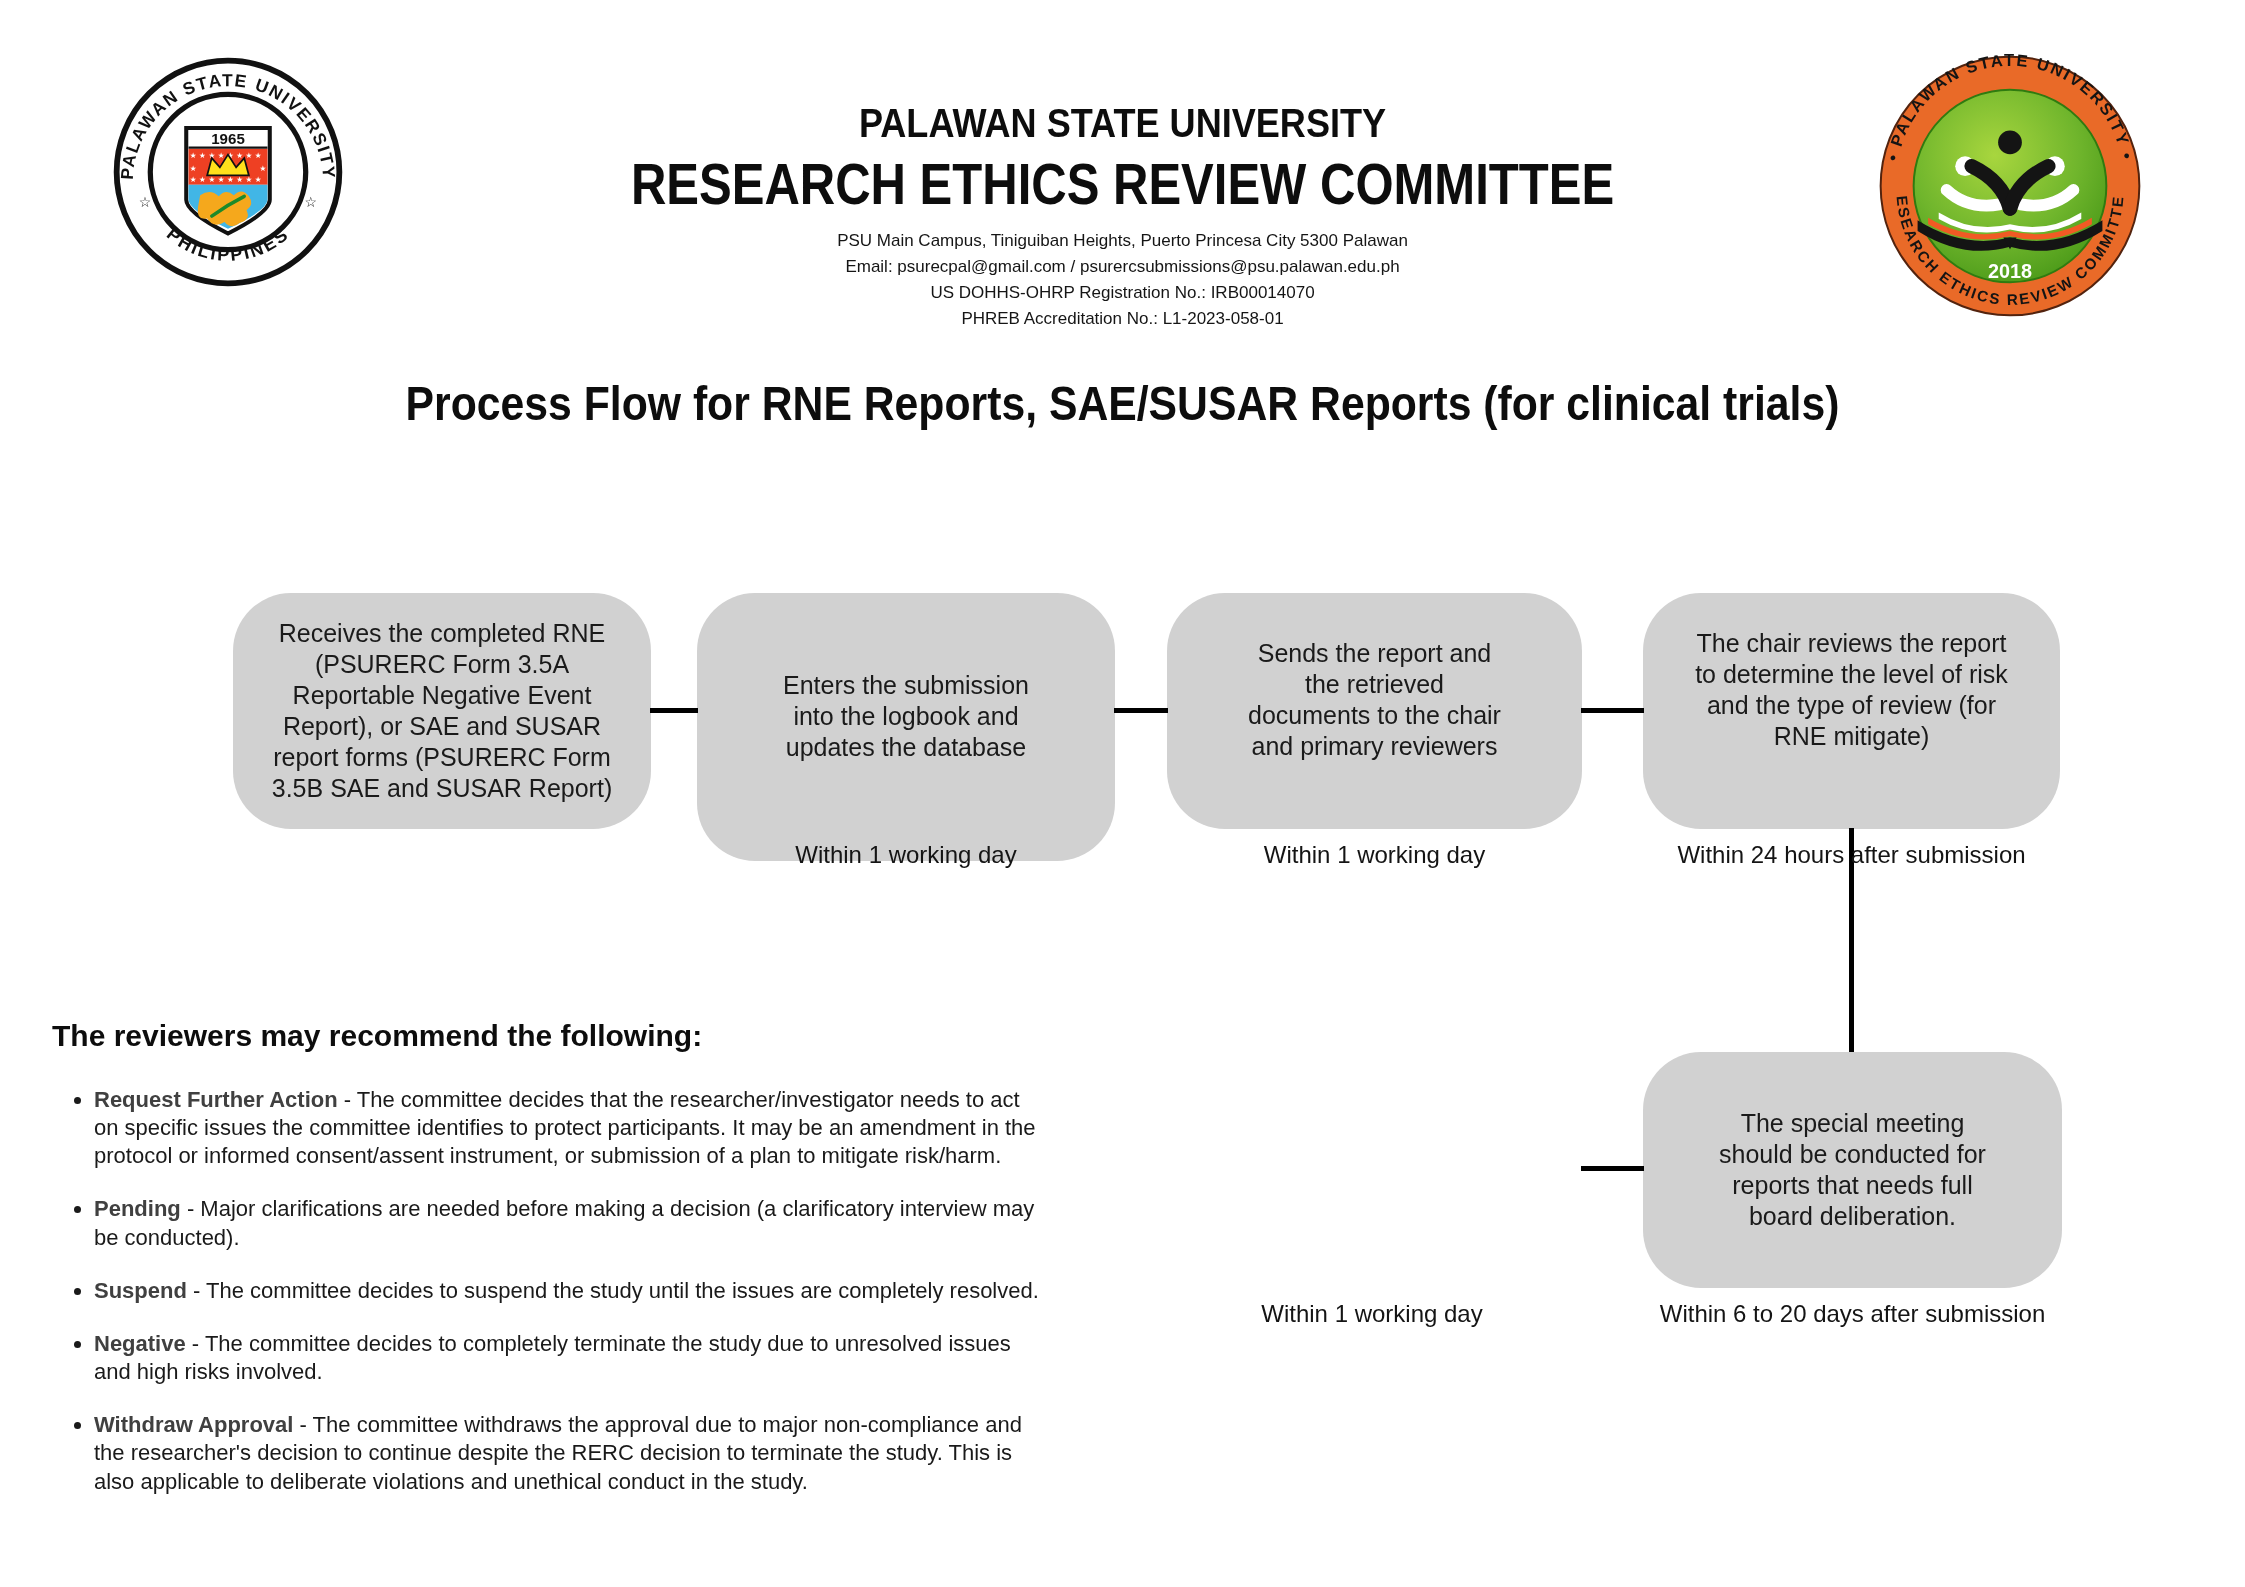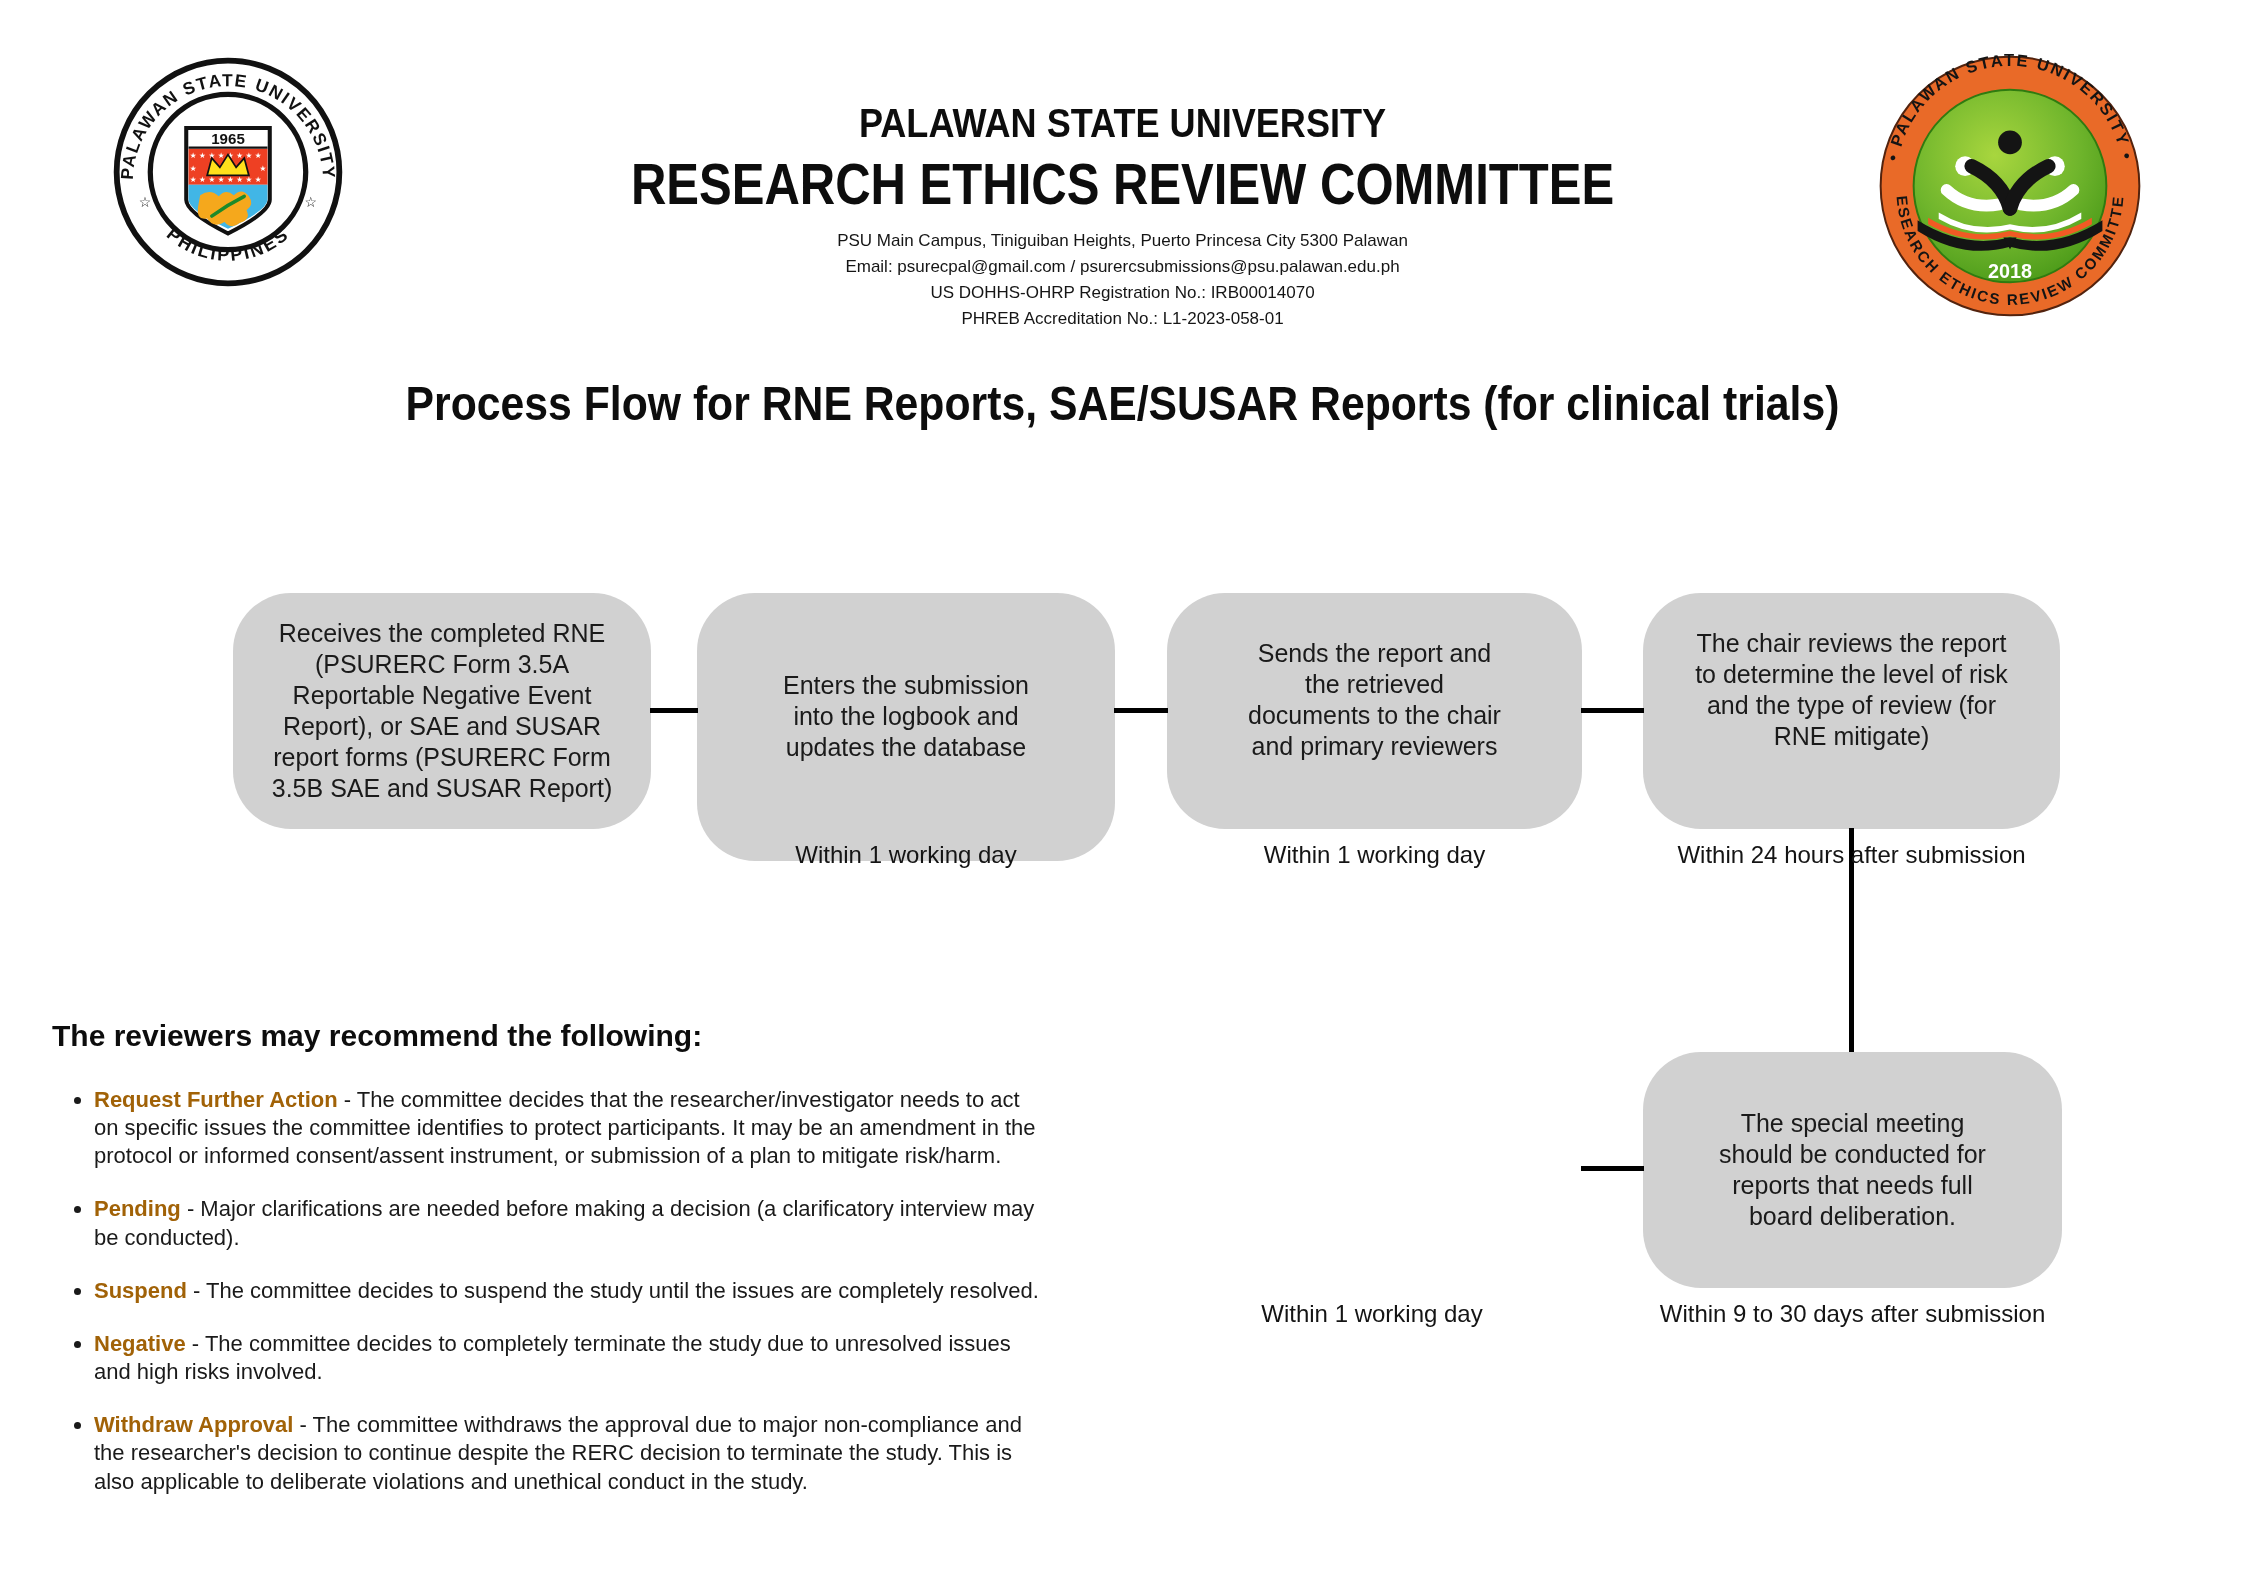--- a/index.html
+++ b/index.html
@@ -48,21 +48,21 @@
   .c5 { left:1162px; top:1300px; width:420px; }
   .c6 { left:1643px; top:1300px; width:419px; }
   
   .rec-heading { position:absolute; left:52px; top:1019px; font-size:30px; font-weight:bold; color:#0d0d0d; }
   .rec-list {
     position:absolute; left:66px; top:1086px; width:950px;
     font-size:22px; line-height:1.28; color:#1a1a1a;
     margin:0; padding-left:28px;
   }
   .rec-list li { margin-bottom:25px; }
-  .rec-term { font-weight:bold; color:#a16207; }
+  .rec-term { font-weight:bold; color:#404040; }
 </style>
 </head>
 <body>
 
 <div class="page">
 
   <svg class="seal" viewBox="0 0 200 200" aria-hidden="true">
     <circle cx="100" cy="100" r="96" fill="#ffffff" stroke="#111" stroke-width="5"></circle>
     <circle cx="100" cy="100" r="67" fill="#ffffff" stroke="#111" stroke-width="4.5"></circle>
     <defs>
@@ -200,21 +200,21 @@
   <div class="fbox b6">
     <span class="fbox-text">The special meeting
 should be conducted for
 reports that needs full
 board deliberation.</span>
   </div>
 
   <div class="hline l56"></div>
 
   <div class="caption c5">Within 1 working day</div>
-  <div class="caption c6">Within 9 to 30 days after submission</div>
+  <div class="caption c6">Within 6 to 20 days after submission</div>
 
   <div class="rec-heading">The reviewers may recommend the following:</div>
   <ul class="rec-list">
     <li><span class="rec-term">Request Further Action</span> <span>- The committee decides that the researcher/investigator needs to act on specific issues the committee identifies to protect participants. It may be an amendment in the protocol or informed consent/assent instrument, or submission of a plan to mitigate risk/harm.</span></li>
     <li><span class="rec-term">Pending</span> <span>- Major clarifications are needed before making a decision (a clarificatory interview may be conducted).</span></li>
     <li><span class="rec-term">Suspend</span> <span>- The committee decides to suspend the study until the issues are completely resolved.</span></li>
     <li><span class="rec-term">Negative</span> <span>- The committee decides to completely terminate the study due to unresolved issues and high risks involved.</span></li>
     <li><span class="rec-term">Withdraw Approval</span> <span>- The committee withdraws the approval due to major non-compliance and the researcher's decision to continue despite the RERC decision to terminate the study. This is also applicable to deliberate violations and unethical conduct in the study.</span></li>
   </ul>
 

